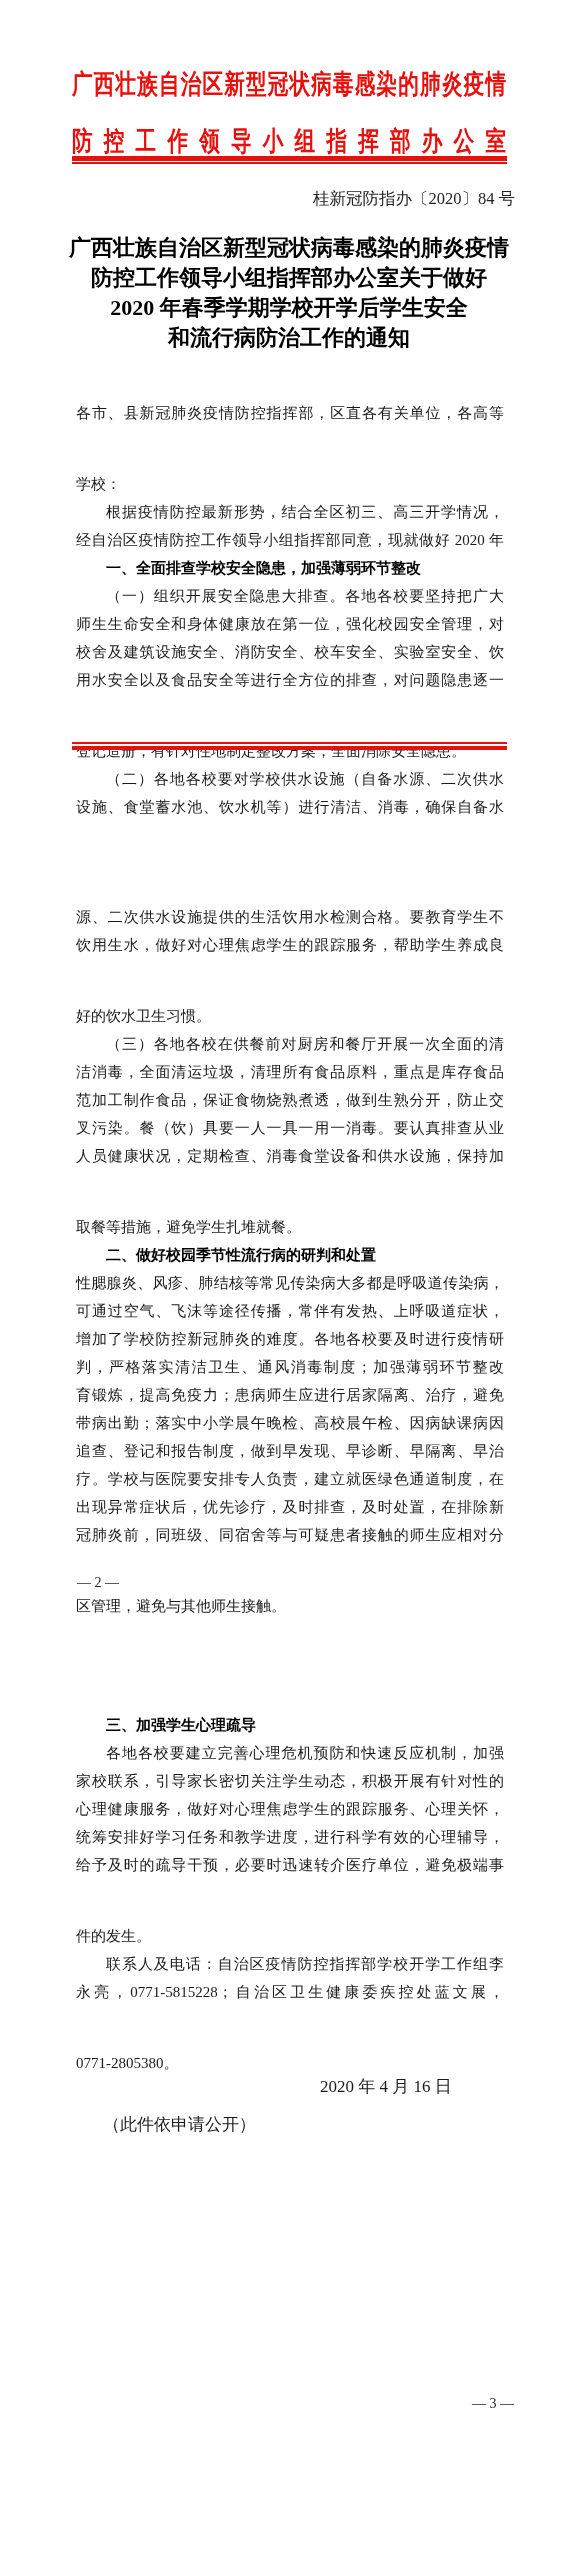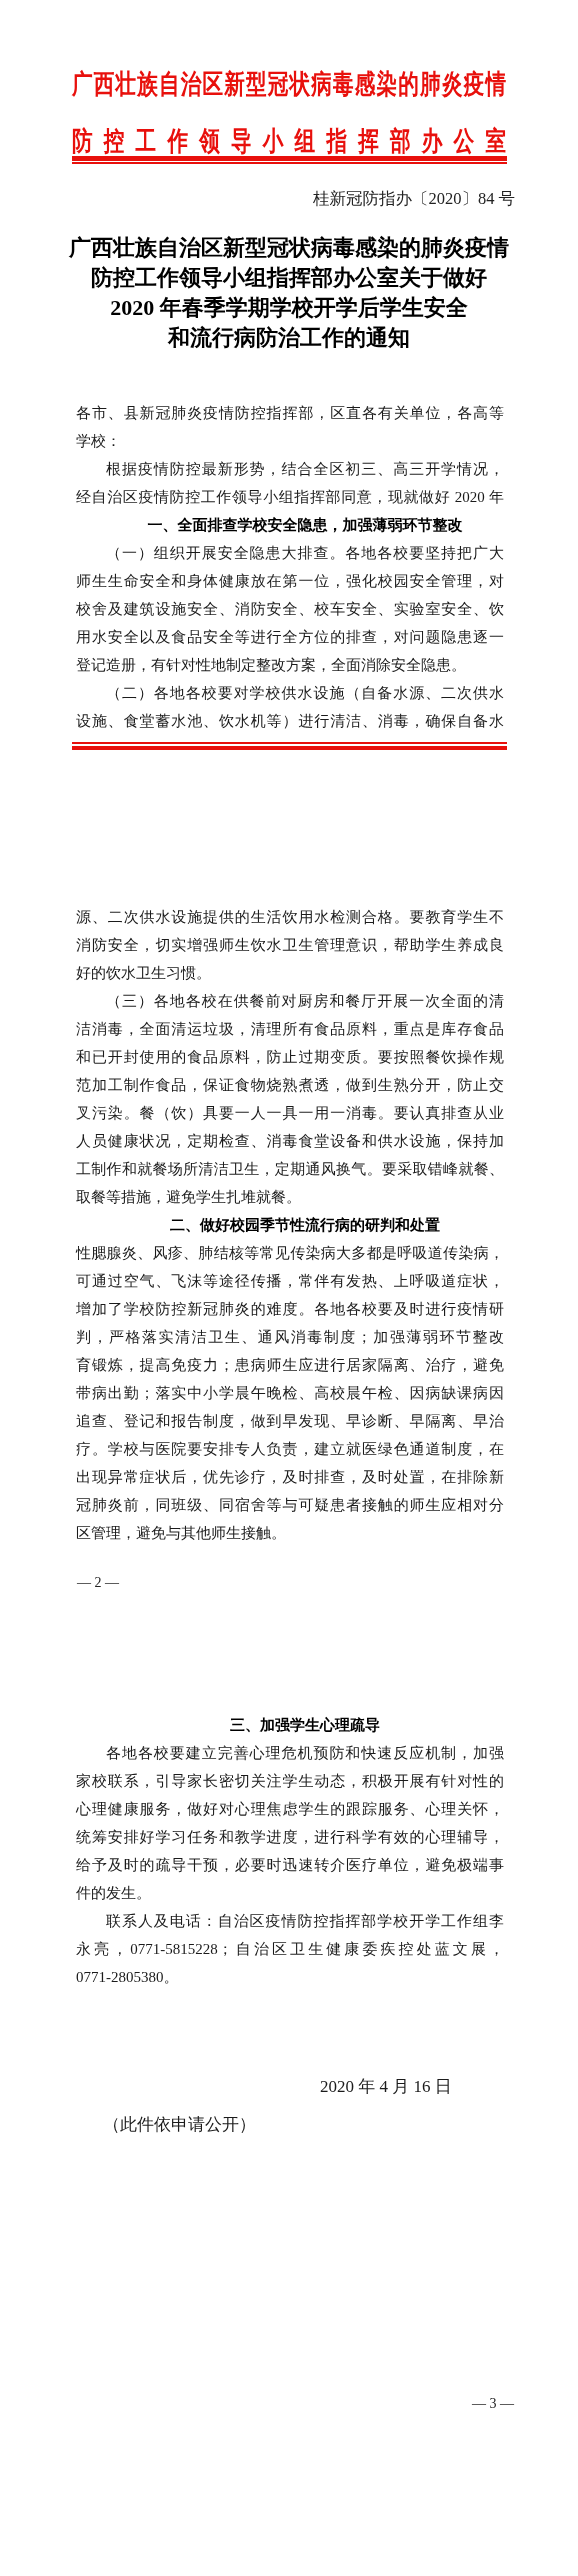--- a/index.html
+++ b/index.html
@@ -68,26 +68,26 @@
   .body2{top:903px;}
   .body3{top:1711px;}
   .bline{
     height:28px;
     line-height:28px;
     white-space:normal;
     overflow:visible;
   }
   .bline.line{text-align:justify;text-align-last:justify;}
   .bline.indent{text-align:justify;text-align-last:justify;padding-left:30px;}
-  .bline.end{text-align:left;}
+  .bline.end{text-align:left;margin-top:43px;}
   .bline.heading{
     font-family:"Liberation Sans","DejaVu Sans",sans-serif;
     font-weight:700;
     padding-left:30px;
-    text-align:center;
+    text-align:left;
     color:#000;
   }
   
   .date-line{
     position:absolute;
     top:2077px;
     left:320px;
     font-size:17px;
     line-height:20.6px;
     white-space:nowrap;
@@ -148,29 +148,27 @@
     </div>
 
   <div class="rule-red rule-b">
     <div class="thin"></div>
       <div class="gap"></div>
       <div class="bar"></div>
   </div>
 
   <div class="body-block body2">
       <div class="bline line">源、二次供水设施提供的生活饮用水检测合格。要教育学生不</div>
-      <div class="bline line">消防安全，切实增强师生饮水卫生管理意识，帮助学生养成良</div>
+      <div class="bline line">饮用生水，做好对心理焦虑学生的跟踪服务，帮助学生养成良</div>
       <div class="bline end">好的饮水卫生习惯。</div>
       <div class="bline indent">（三）各地各校在供餐前对厨房和餐厅开展一次全面的清</div>
       <div class="bline line">洁消毒，全面清运垃圾，清理所有食品原料，重点是库存食品</div>
-      <div class="bline line">和已开封使用的食品原料，防止过期变质。要按照餐饮操作规</div>
       <div class="bline line">范加工制作食品，保证食物烧熟煮透，做到生熟分开，防止交</div>
       <div class="bline line">叉污染。餐（饮）具要一人一具一用一消毒。要认真排查从业</div>
       <div class="bline line">人员健康状况，定期检查、消毒食堂设备和供水设施，保持加</div>
-      <div class="bline line">工制作和就餐场所清洁卫生，定期通风换气。要采取错峰就餐、</div>
       <div class="bline end">取餐等措施，避免学生扎堆就餐。</div>
       <div class="bline heading">二、做好校园季节性流行病的研判和处置</div>
       <div class="bline line">性腮腺炎、风疹、肺结核等常见传染病大多都是呼吸道传染病，</div>
       <div class="bline line">可通过空气、飞沫等途径传播，常伴有发热、上呼吸道症状，</div>
       <div class="bline line">增加了学校防控新冠肺炎的难度。各地各校要及时进行疫情研</div>
       <div class="bline line">判，严格落实清洁卫生、通风消毒制度；加强薄弱环节整改</div>
       <div class="bline line">育锻炼，提高免疫力；患病师生应进行居家隔离、治疗，避免</div>
       <div class="bline line">带病出勤；落实中小学晨午晚检、高校晨午检、因病缺课病因</div>
       <div class="bline line">追查、登记和报告制度，做到早发现、早诊断、早隔离、早治</div>
       <div class="bline line">疗。学校与医院要安排专人负责，建立就医绿色通道制度，在</div>

